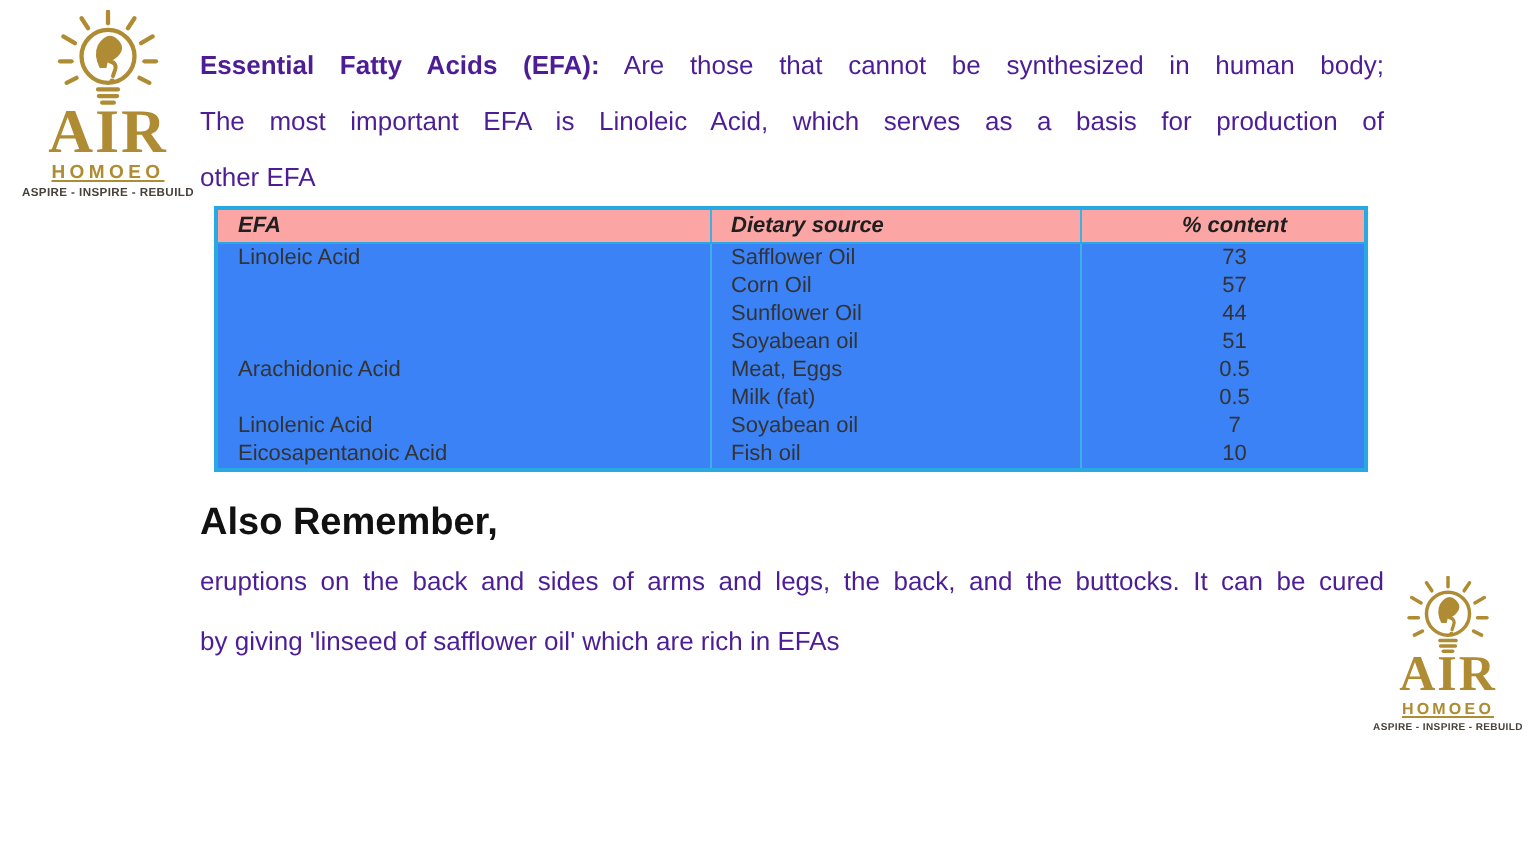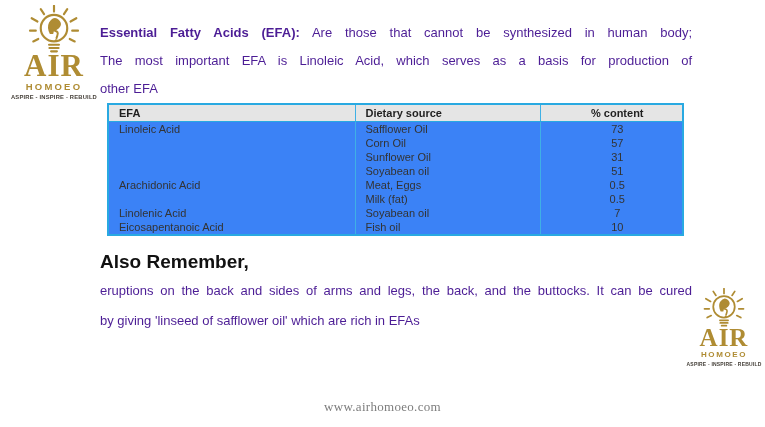--- a/index.html
+++ b/index.html
@@ -11,43 +11,43 @@
   
   .logo { position:absolute; text-align:center; color:#AF8C33; }
   .logo-top { left:8px; top:5px; width:92px; }
   .logo-bottom { right:3px; top:288px; width:76px; }
   .logo svg { display:block; margin:0 auto; }
   .logo-top svg { width:54px; height:48px; }
   .logo-bottom svg { width:44px; height:39px; }
   .logo .air { font-family:"Liberation Serif", serif; font-weight:700;
                font-size:31px; line-height:0.85; letter-spacing:1px; }
   .logo-bottom .air { font-size:25px; }
-  .logo .homoeo { font-weight:700; font-size:9.5px; letter-spacing:2.2px; margin-top:2px; }
+  .logo .homoeo { font-weight:700; font-size:9.5px; letter-spacing:2.2px; margin-top:2px;text-decoration:underline; }
   .logo-bottom .homoeo { font-size:8px; letter-spacing:1.6px; }
   .logo .tagline { font-size:5.8px; font-weight:700; color:#46413a;
                    letter-spacing:0.2px; margin-top:2px; white-space:nowrap; }
   .logo-bottom .tagline { font-size:5px; }
 
   
   .content { position:absolute; left:100px; top:19px; width:592px; }
   .para { font-size:13px; color:#4c1d95; }
   .line { line-height:28px; text-align:justify; }
   .line.full { text-align-last:justify; }
   .bold { font-weight:700; }
   .remember-heading { font-size:19px; font-weight:700; color:#111;
                       margin:16px 0 4px 0; line-height:20px; }
   .remember-para .line { line-height:30px; }
 
   
   table.efa { border-collapse:collapse; table-layout:fixed; width:575px;
               margin-left:7px; border:2px solid #29A9E1; }
   table.efa th, table.efa td { font-size:11px; overflow:hidden; white-space:nowrap; }
-  table.efa thead th { background:#e5e5e5; border-bottom:1.5px solid #29A9E1;
+  table.efa thead th { background:#fca5a5; border-bottom:1.5px solid #29A9E1;
               font-weight:700; color:#1f1f1f; height:16px; text-align:left;
-              padding:0 0 0 10px; }
+              padding:0 0 0 10px;font-style:italic; }
   table.efa tbody td { background:#3b82f6; color:#333; height:14px;
               padding:0 0 0 10px; line-height:14px; }
   table.efa th:nth-child(2), table.efa td:nth-child(2),
   table.efa th:nth-child(3), table.efa td:nth-child(3) { border-left:1px solid #3FB0E5; }
   table.efa .center { text-align:center; padding-left:12px; }
 
   
   .footer-url { position:absolute; left:0; right:0; bottom:12px; text-align:center;
                 font-family:"Liberation Serif", serif; font-size:13px;
                 color:#7d7d7d; letter-spacing:0.3px; }
@@ -112,21 +112,21 @@
             <td class="center">73</td>
           </tr>
           <tr>
             <td></td>
             <td>Corn Oil</td>
             <td class="center">57</td>
           </tr>
           <tr>
             <td></td>
             <td>Sunflower Oil</td>
-            <td class="center">31</td>
+            <td class="center">44</td>
           </tr>
           <tr>
             <td></td>
             <td>Soyabean oil</td>
             <td class="center">51</td>
           </tr>
           <tr>
             <td>Arachidonic Acid</td>
             <td>Meat, Eggs</td>
             <td class="center">0.5</td>
@@ -178,15 +178,14 @@
         <line x1="26" y1="48" x2="38" y2="48"></line>
         <line x1="26.5" y1="52" x2="37.5" y2="52"></line>
         <line x1="28.5" y1="56" x2="35.5" y2="56"></line>
       </g>
     </svg>
     <div class="air">AIR</div>
     <div class="homoeo">HOMOEO</div>
     <div class="tagline">ASPIRE - INSPIRE - REBUILD</div>
   </div>
 
-  <div class="footer-url">www.airhomoeo.com</div>
 
 </div>
 
 </body></html>

